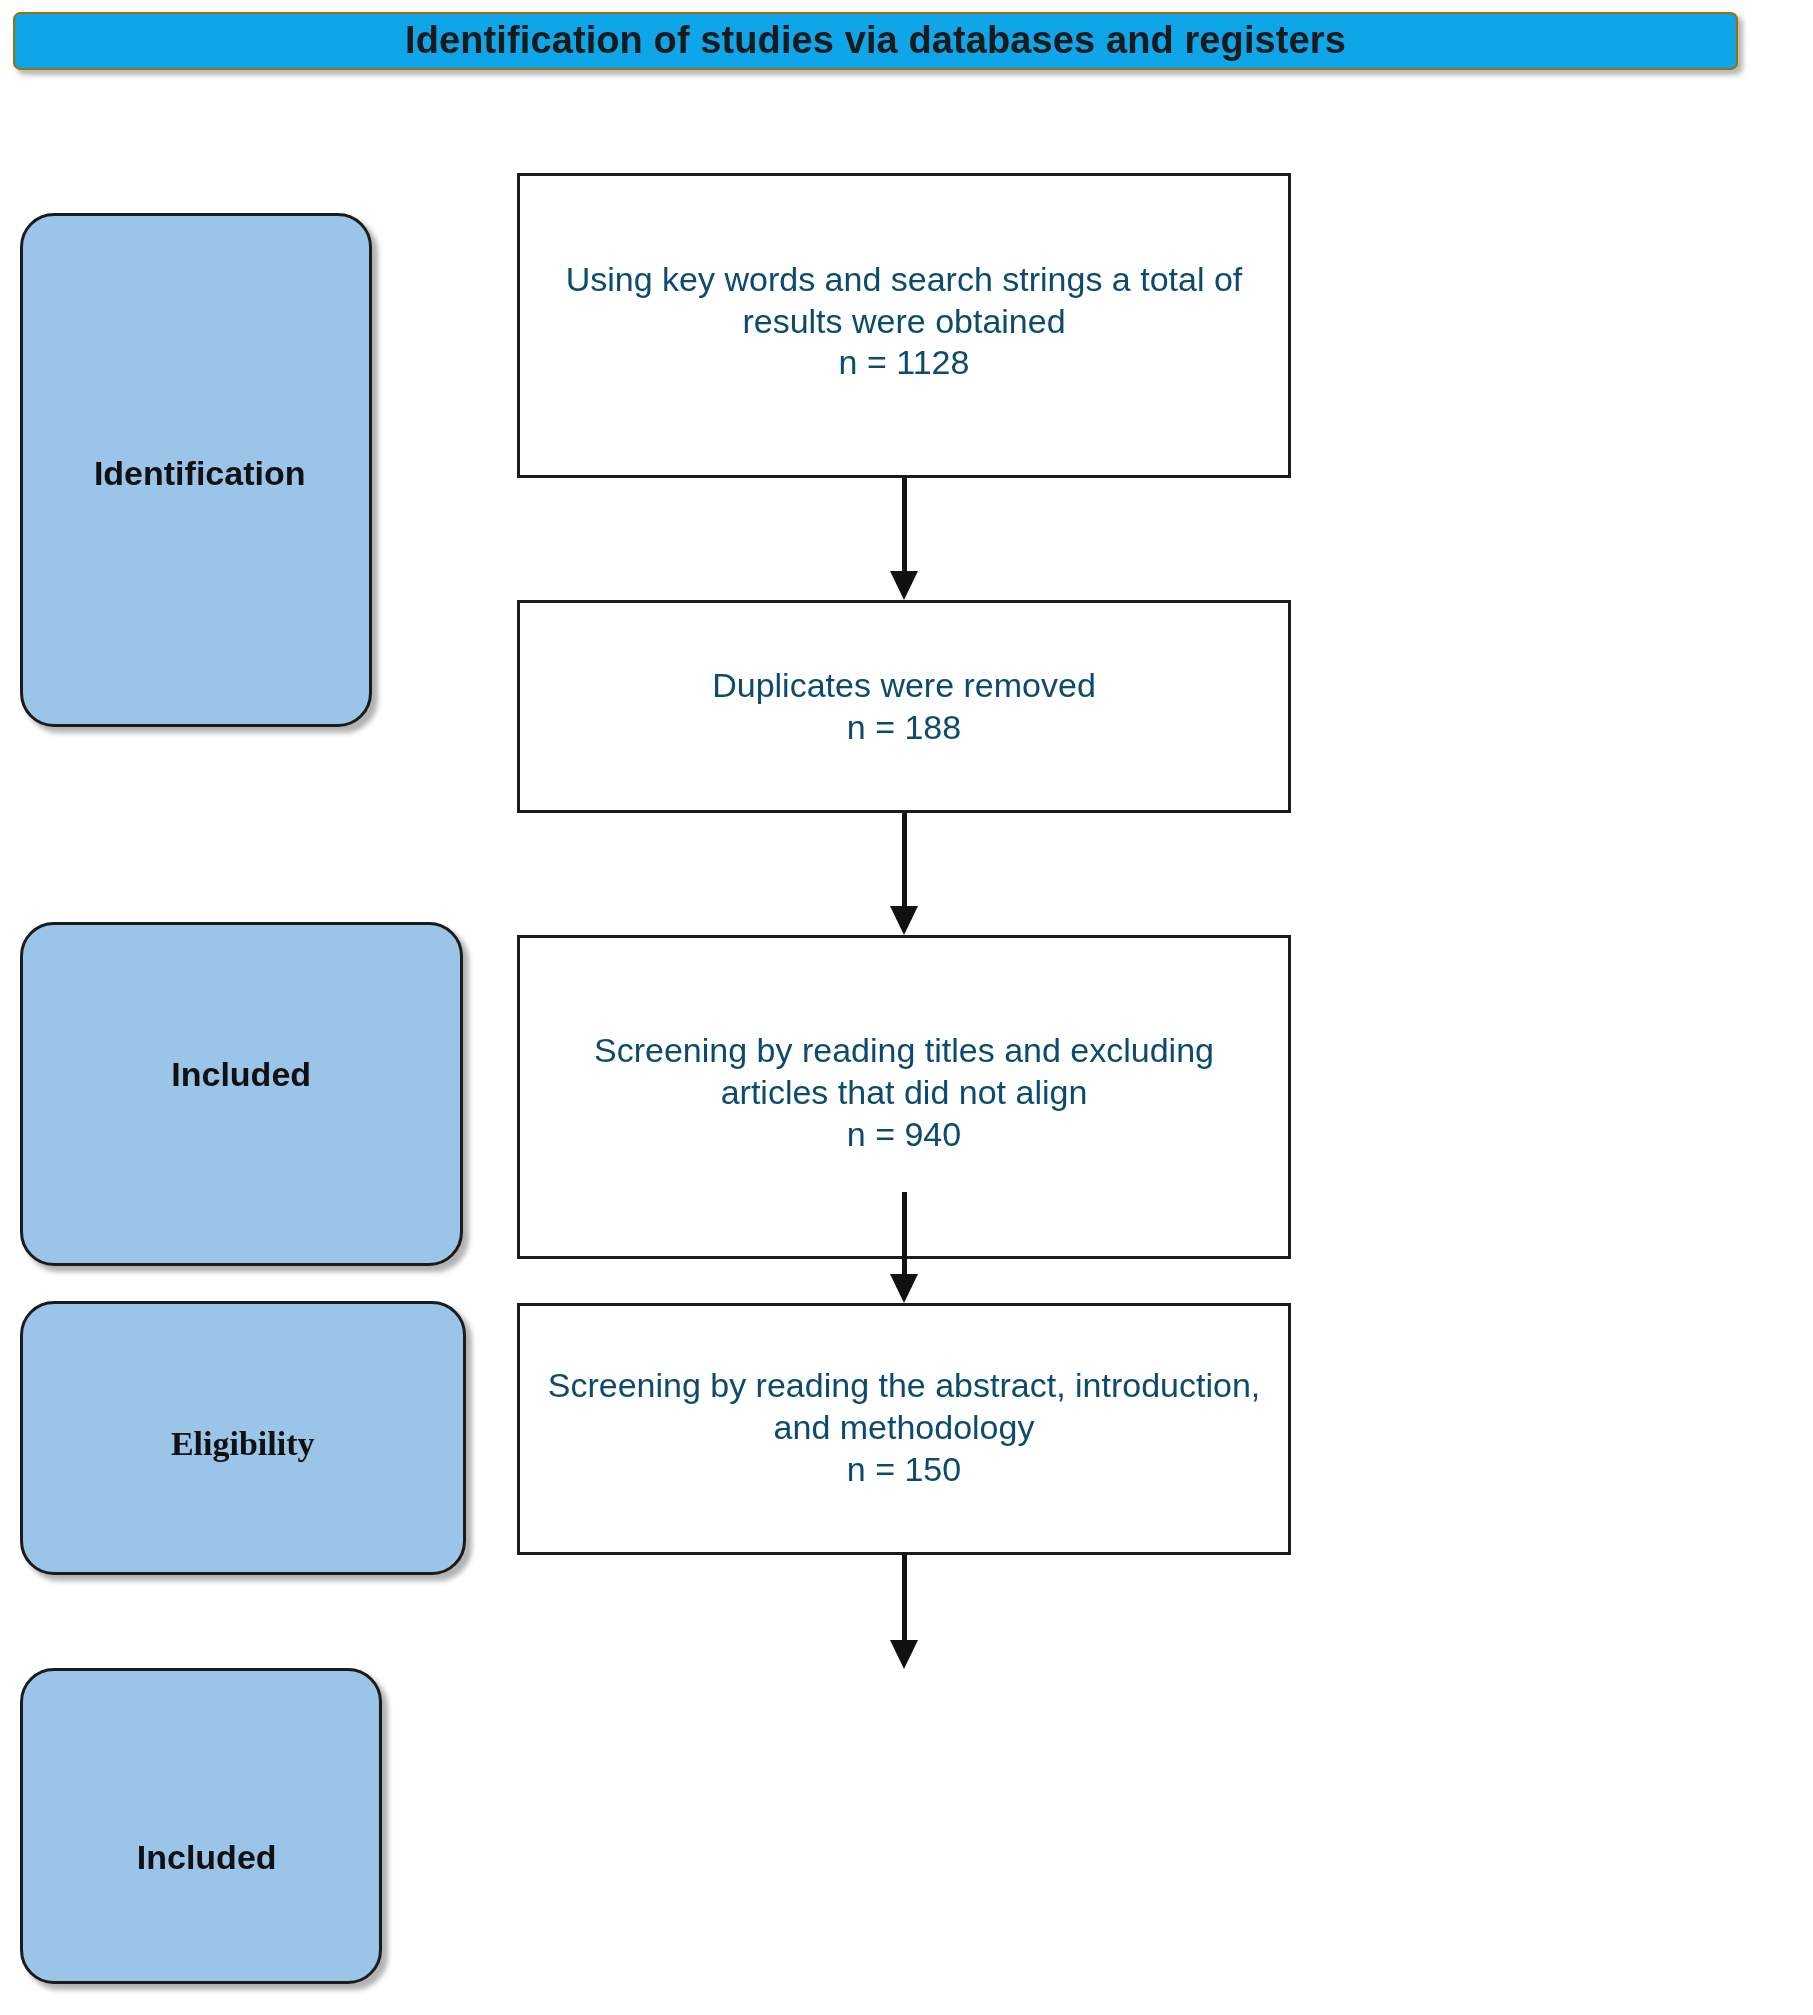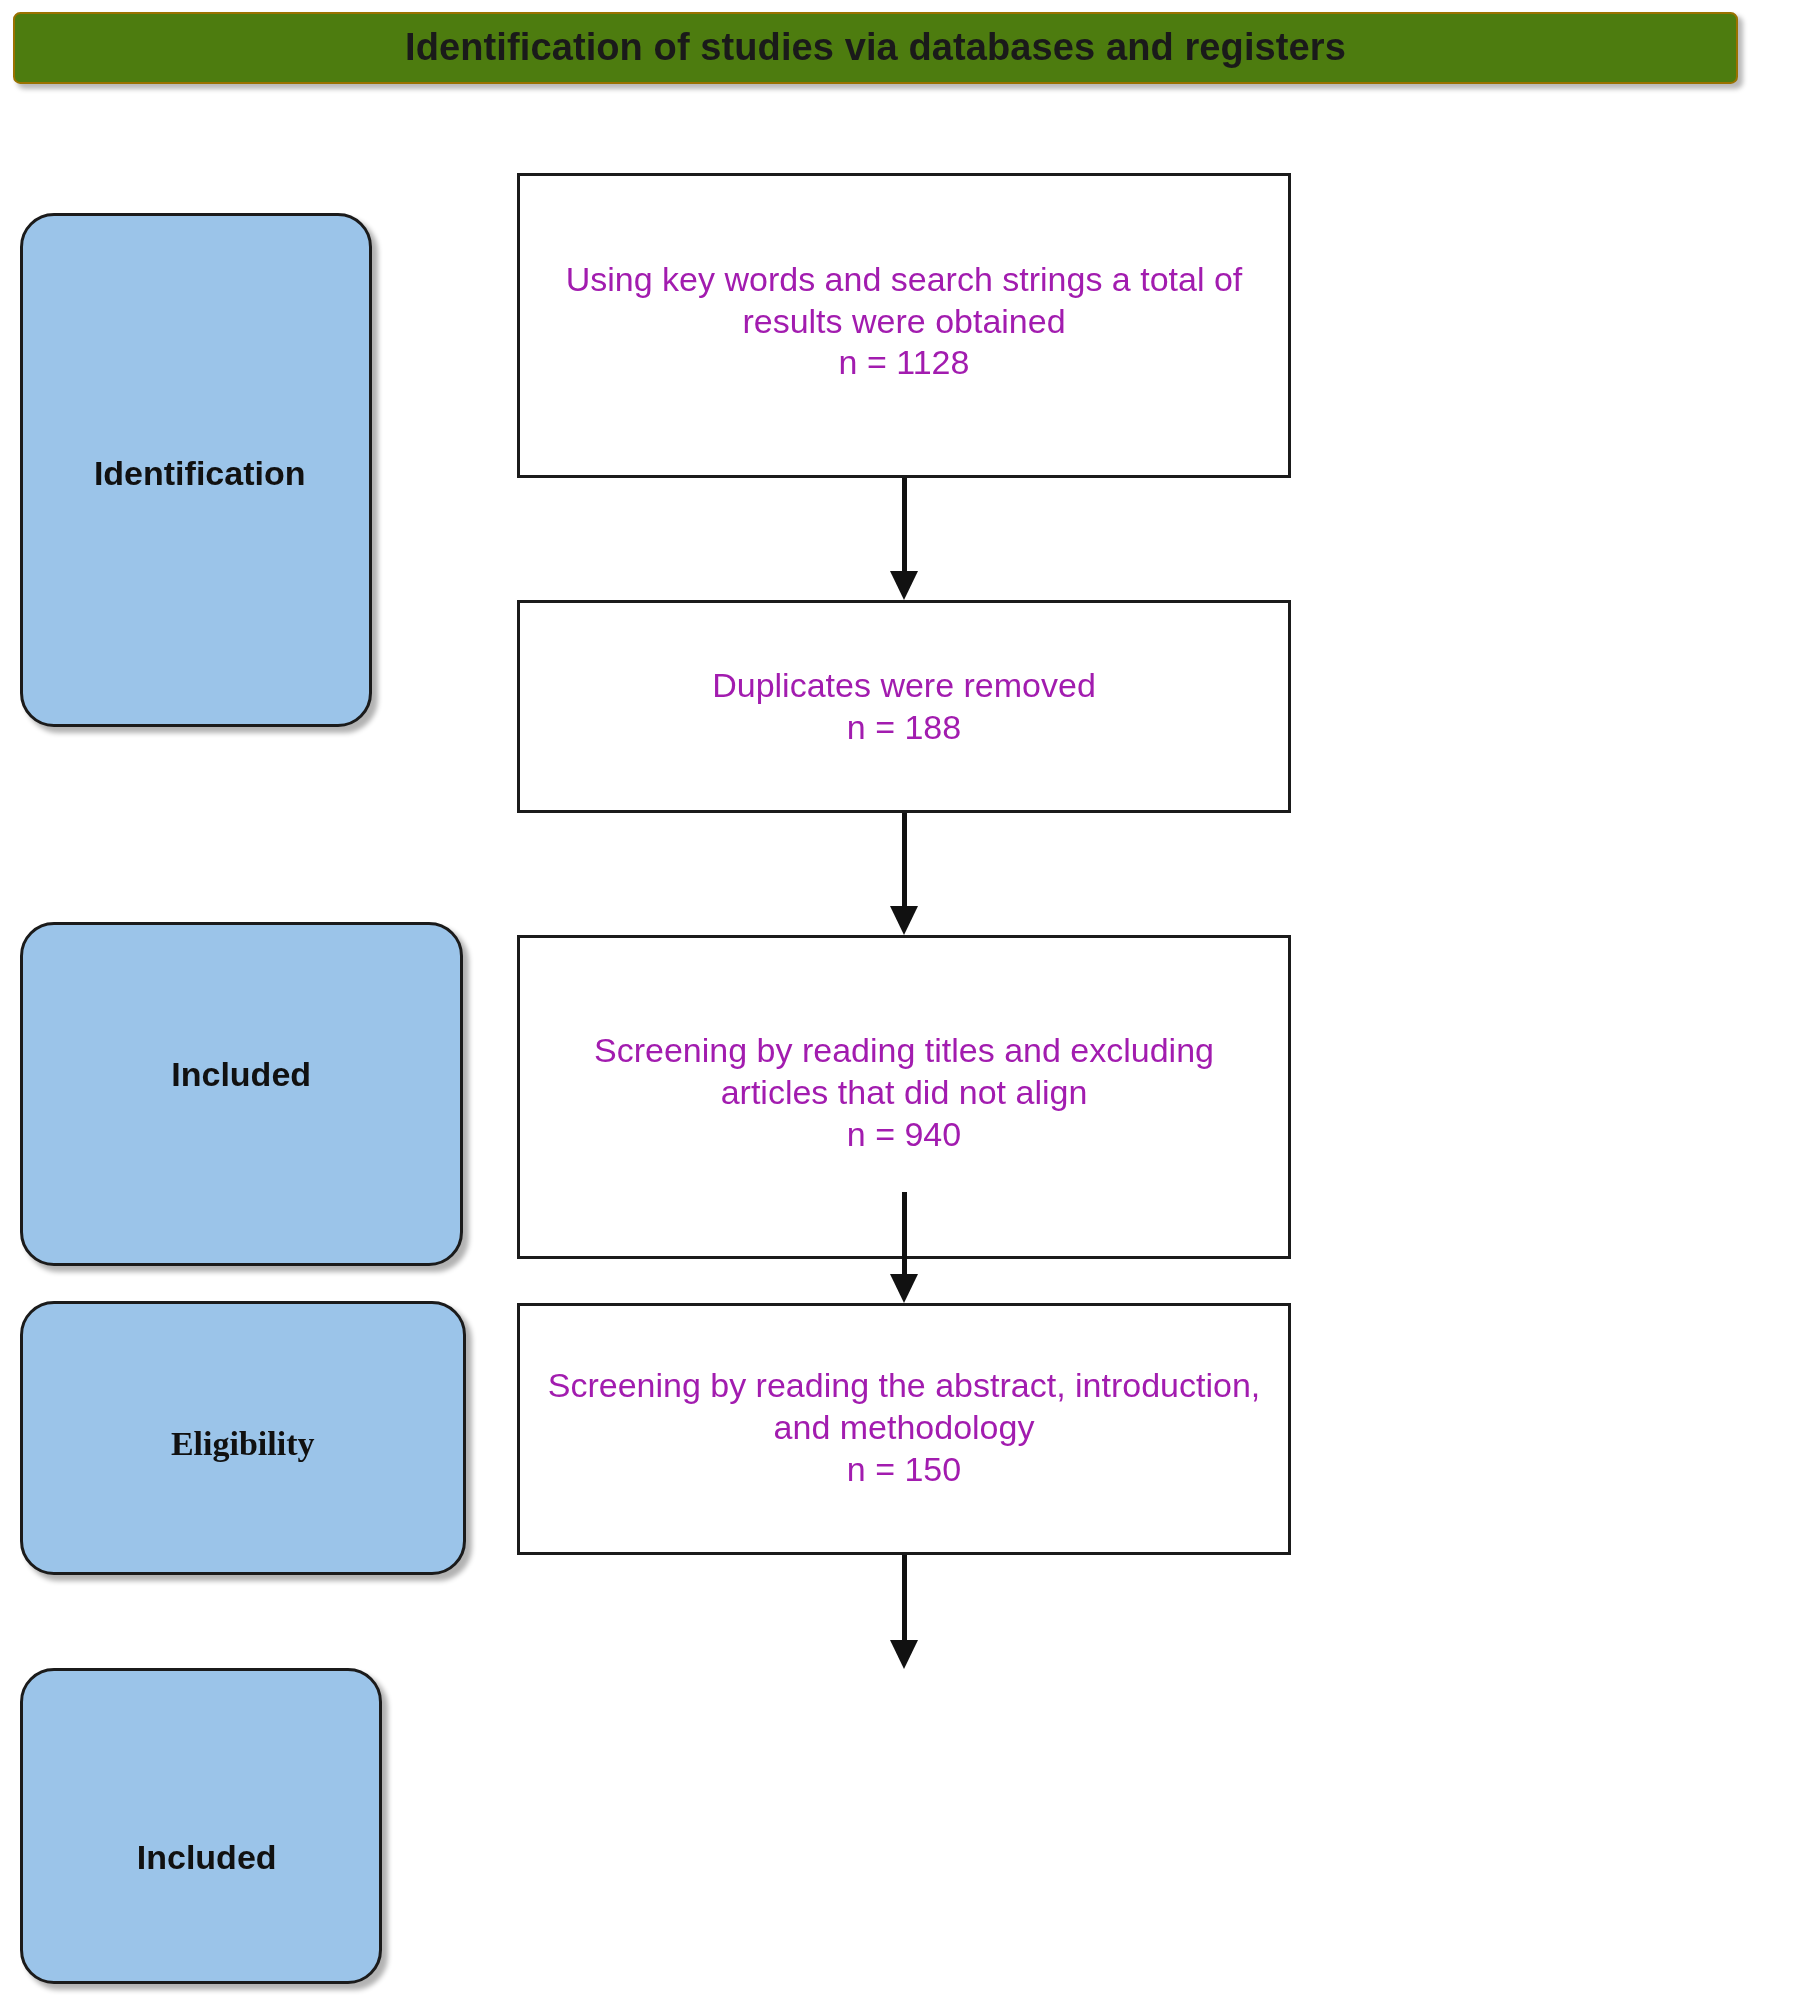--- a/index.html
+++ b/index.html
@@ -19,22 +19,22 @@
     background: #ffffff;
     overflow: hidden;
   }
 
   
   .banner {
     position: absolute;
     left: 13px;
     top: 11.7px;
     width: 1725px;
-    height: 72px;
-    background: #4d7c0f;
+    height: 58px;
+    background: #0ea5e9;
     border: 2.9px solid #9a7200;
     border-radius: 7.3px;
     box-sizing: border-box;
     display: flex;
     align-items: center;
     justify-content: center;
     box-shadow: 4.4px 4.4px 5.1px rgba(0,0,0,0.28);
   }
   .banner-title {
     font-size: 38px;
@@ -83,21 +83,21 @@
     background: #ffffff;
     border: 3.6px solid #1b1b1b;
     box-sizing: border-box;
     display: flex;
     align-items: center;
     justify-content: center;
     padding: 0 25px;
   }
   .node-text {
     font-size: 34px;
-    color: #a21caf;
+    color: #0c4a6e;
     text-align: center;
     line-height: 1.23;
     white-space: pre-line;
   }
 
   #node-records    { left: 517px; top: 173px;  width: 774px; height: 305px; }
   #node-records .node-text { transform: translateY(-4.4px); }
 
   #node-duplicates { left: 517px; top: 600px;  width: 774px; height: 213px; }
 

